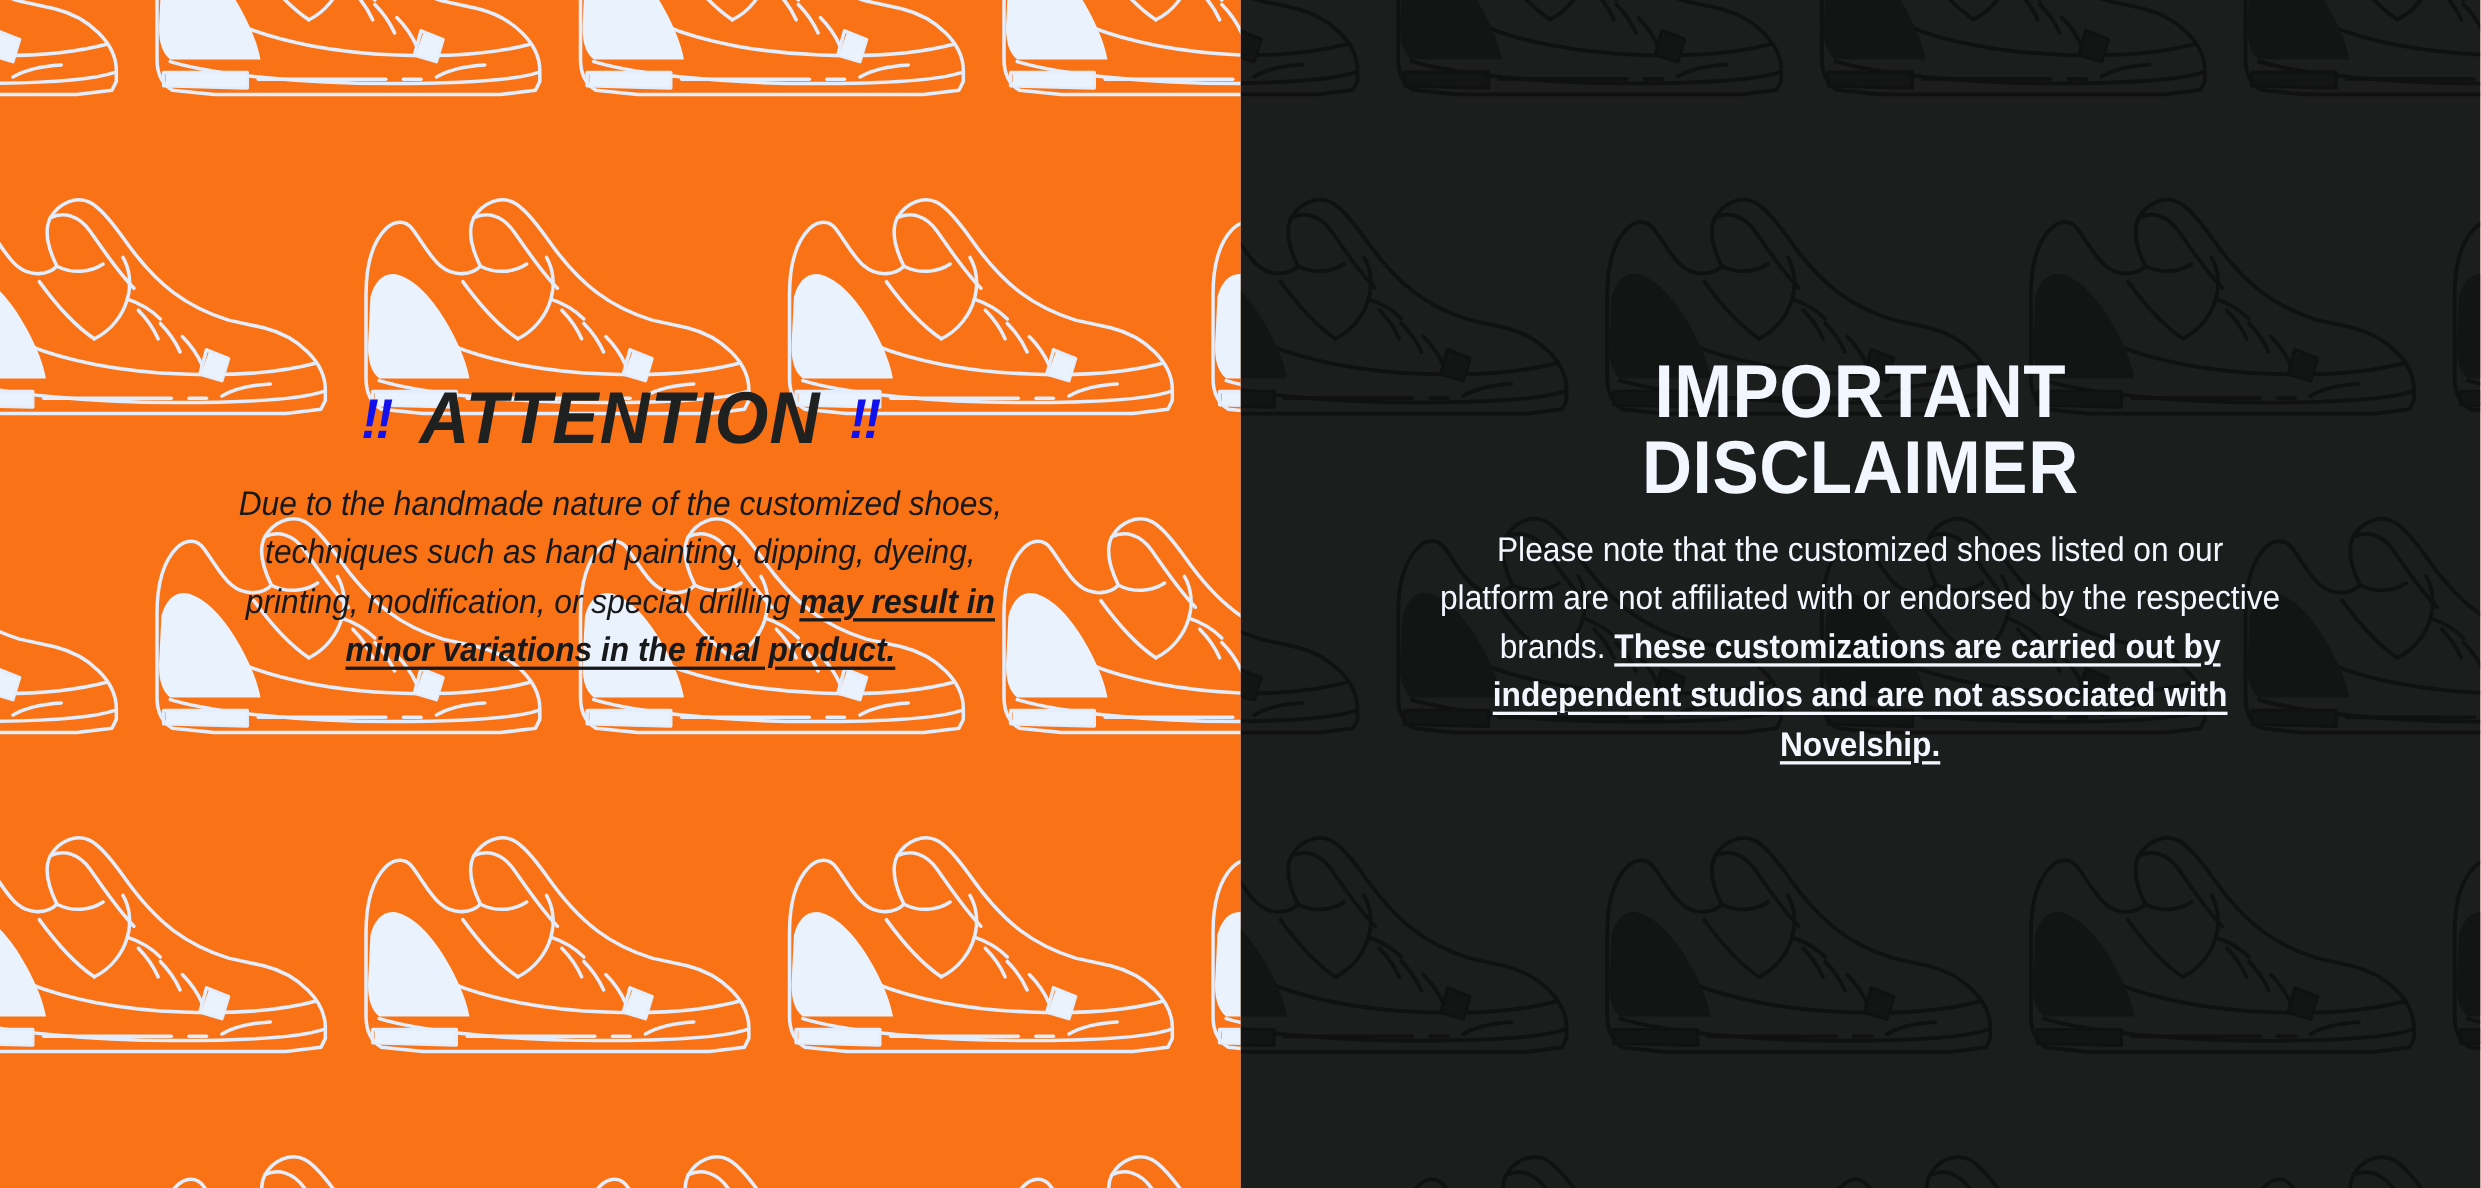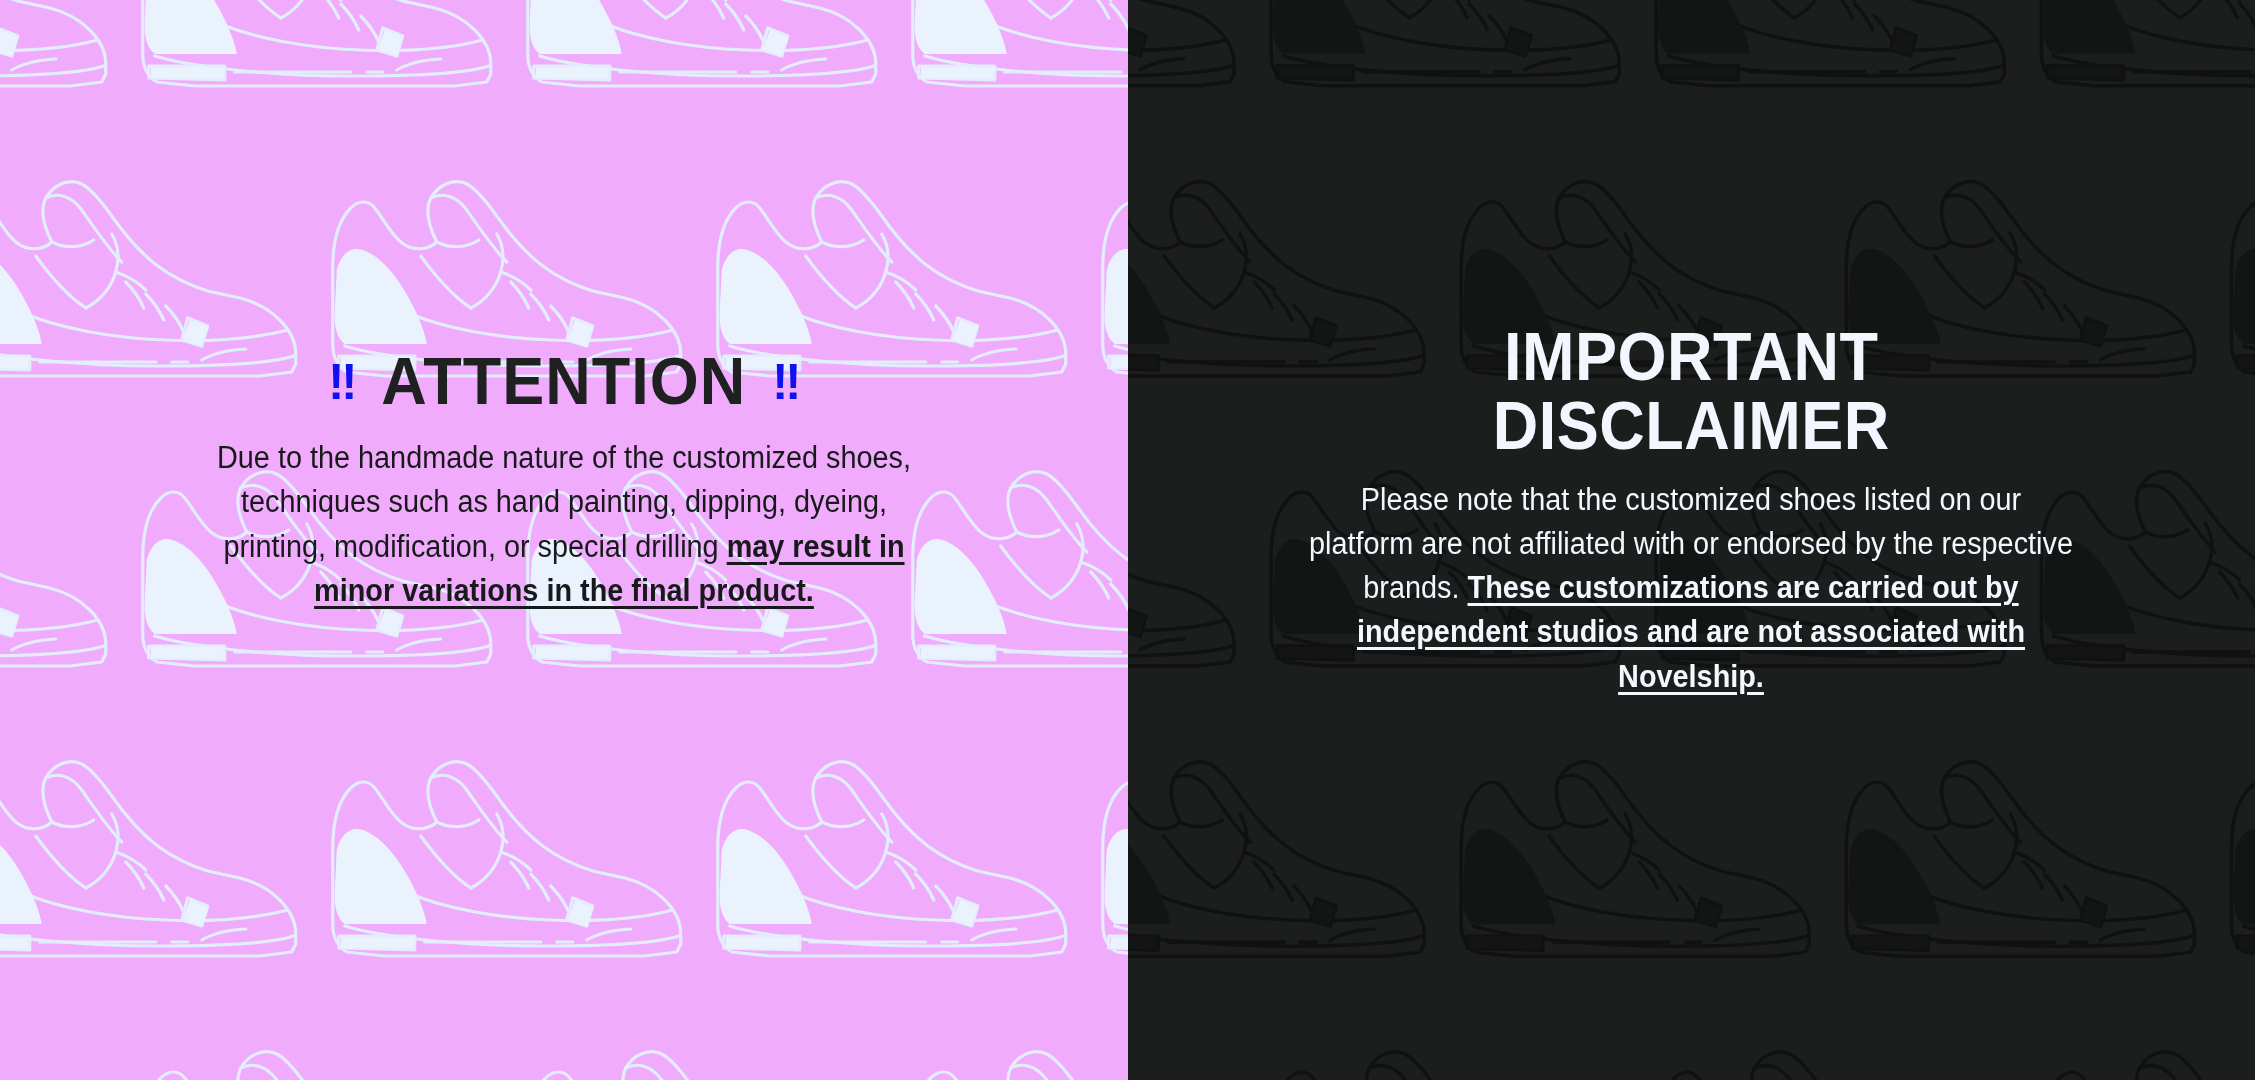--- a/index.html
+++ b/index.html
@@ -24,21 +24,21 @@
   .panel {
     position: relative;
     width: 50%;
     height: 100%;
     overflow: hidden;
     display: flex;
     align-items: flex-start;
     justify-content: center;
   }
 
-  .panel-left  { background: #f0abfc; }
+  .panel-left  { background: #f97316; font-style: italic; }
   .panel-right { background: #1c1d1d; }
 
   
   .pattern {
     position: absolute;
     inset: 0;
     pointer-events: none;
   }
   .pattern svg { display: block; width: 100%; height: 100%; }
 

